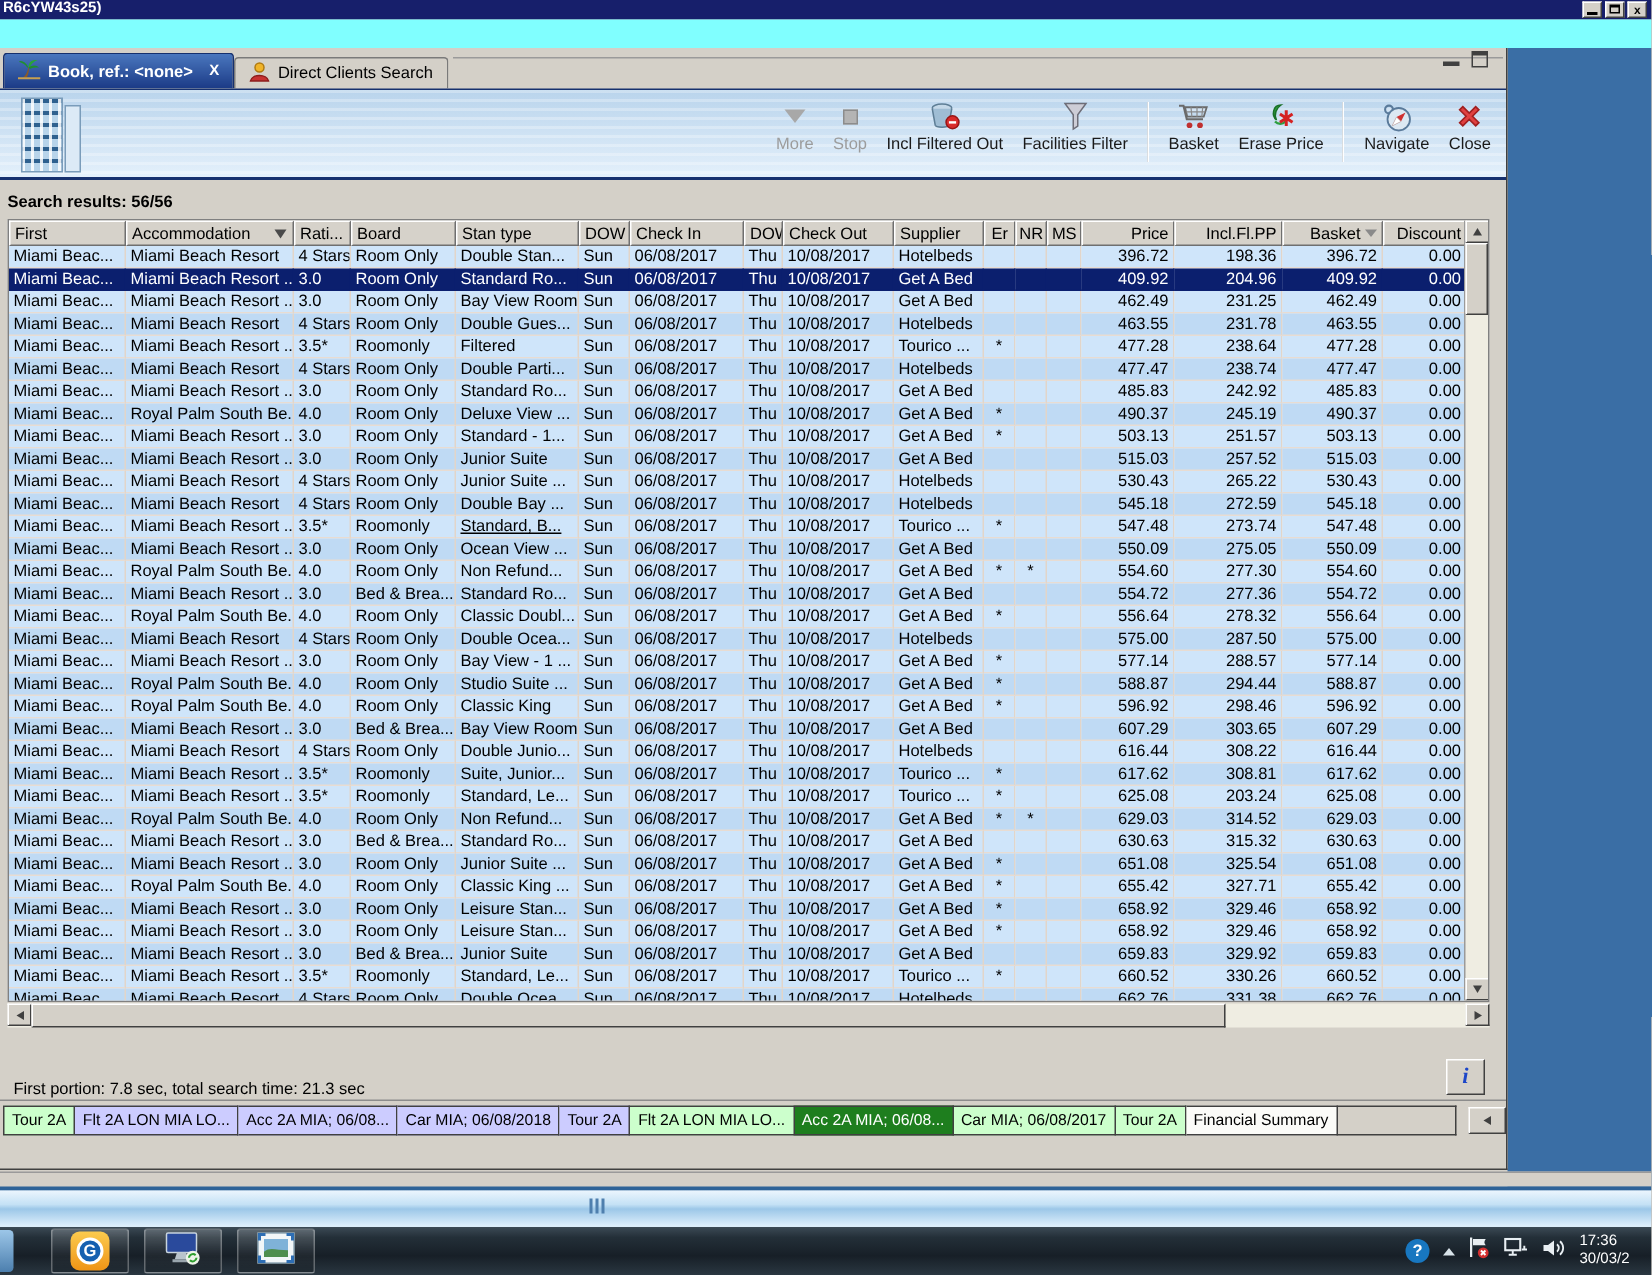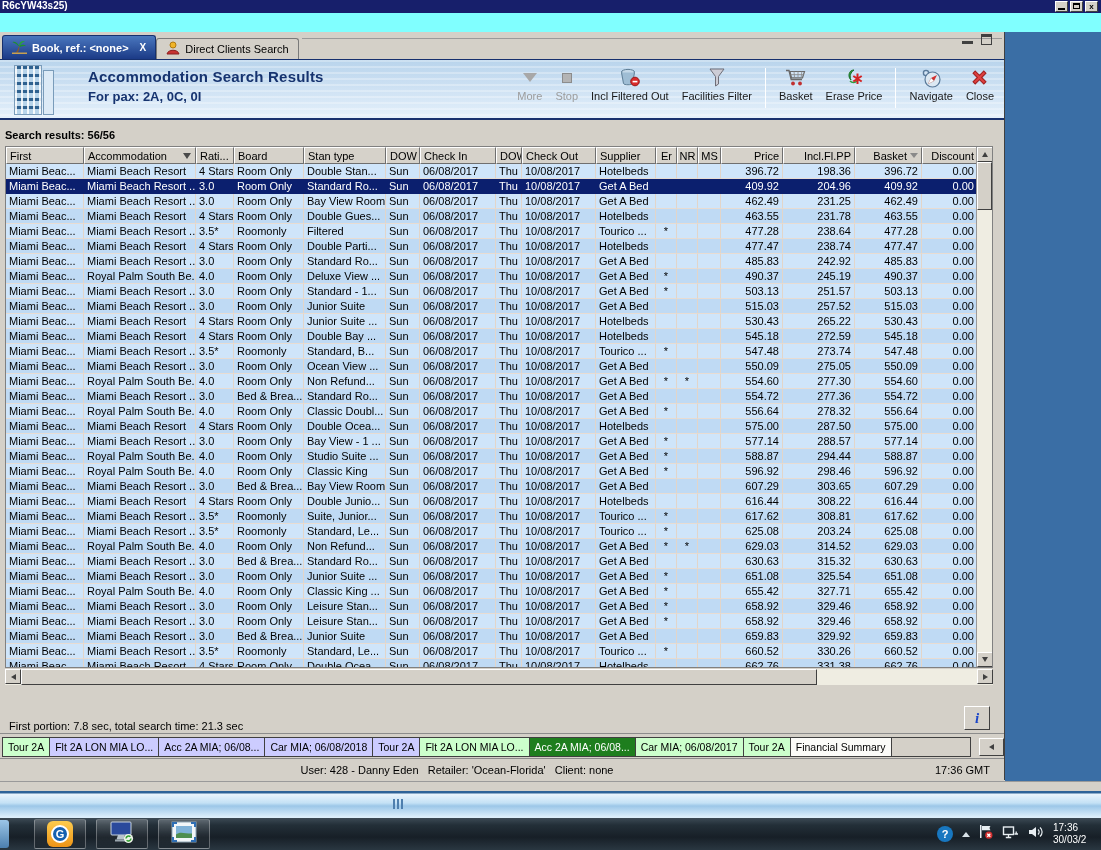--- a/index.html
+++ b/index.html
@@ -193,24 +193,20 @@
     </div>
     <div class="mdi-btns">
       <span class="mdi-min"></span>
       <span class="mdi-restore"></span>
     </div>
 
     <div class="header-panel">
       <div class="building">
         <span class="bld-main"></span>
           <span class="bld-side"></span>
-      </div>
-      <div class="header-titles">
-        <div class="header-title">Accommodation Search Results</div>
-        <div class="header-sub">For pax: 2A, 0C, 0I</div>
       </div>
       <div class="toolbar">
         <div class="tool disabled">
           <span class="ticon">
               <span class="arr-down-big"></span>
             </span>
           <span>More</span>
         </div>
         <div class="tool disabled">
           <span class="ticon">
@@ -569,21 +565,21 @@
               <div class="gcell r" style="width: 62px;">545.18</div>
               <div class="gcell r" style="width: 72px;">272.59</div>
               <div class="gcell r" style="width: 67px;">545.18</div>
               <div class="gcell r" style="width: 56px;">0.00</div>
             </div>
             <div class="grow odd">
               <div class="gcell" style="width: 78px;">Miami Beac...</div>
               <div class="gcell" style="width: 112px;">Miami Beach Resort ...</div>
               <div class="gcell" style="width: 38px;">3.5*</div>
               <div class="gcell" style="width: 70px;">Roomonly</div>
-              <div class="gcell" style="width: 82px;">Standard, B...</div>
+              <div class="gcell" style="width: 82px; text-decoration: underline;">Standard, B...</div>
               <div class="gcell" style="width: 34px;">Sun</div>
               <div class="gcell" style="width: 76px;">06/08/2017</div>
               <div class="gcell" style="width: 26px;">Thu</div>
               <div class="gcell" style="width: 74px;">10/08/2017</div>
               <div class="gcell" style="width: 60px;">Tourico ...</div>
               <div class="gcell c" style="width: 21px;">*</div>
               <div class="gcell c" style="width: 21px;"></div>
               <div class="gcell c" style="width: 23px;"></div>
               <div class="gcell r" style="width: 62px;">547.48</div>
               <div class="gcell r" style="width: 72px;">273.74</div>
@@ -1028,24 +1024,20 @@
           <div class="btab green">Car MIA; 06/08/2017</div>
           <div class="btab green">Tour 2A</div>
           <div class="btab plain">Financial Summary</div>
         </div>
       <div class="btab-filler"></div>
       <div class="bscroll-btn">
           <span class="arr-l"></span>
         </div>
     </div>
 
-    <div class="user-bar">
-      <span class="user-text">User: 428 - Danny Eden   Retailer: 'Ocean-Florida'   Client: none</span>
-      <span class="user-time">17:36 GMT</span>
-    </div>
   </div>
 
   <div class="dock-grey"></div>
   <div class="dock-band">
     <span class="grip">
         <b></b>
         <b></b>
         <b></b>
       </span>
   </div>

